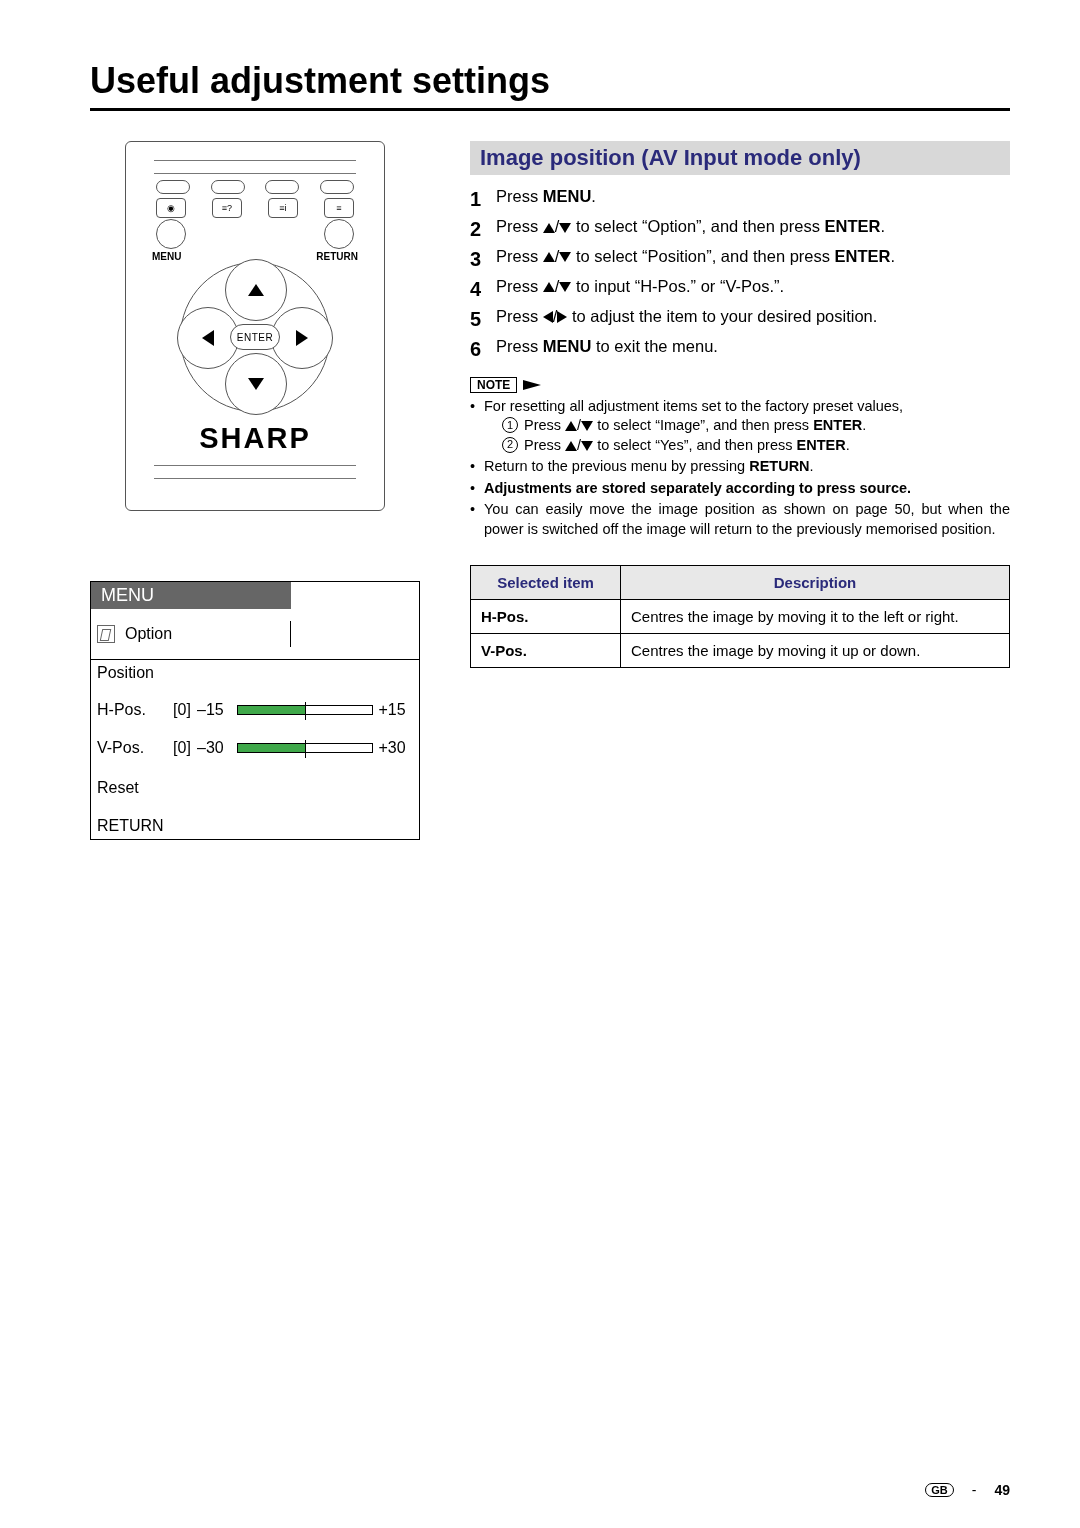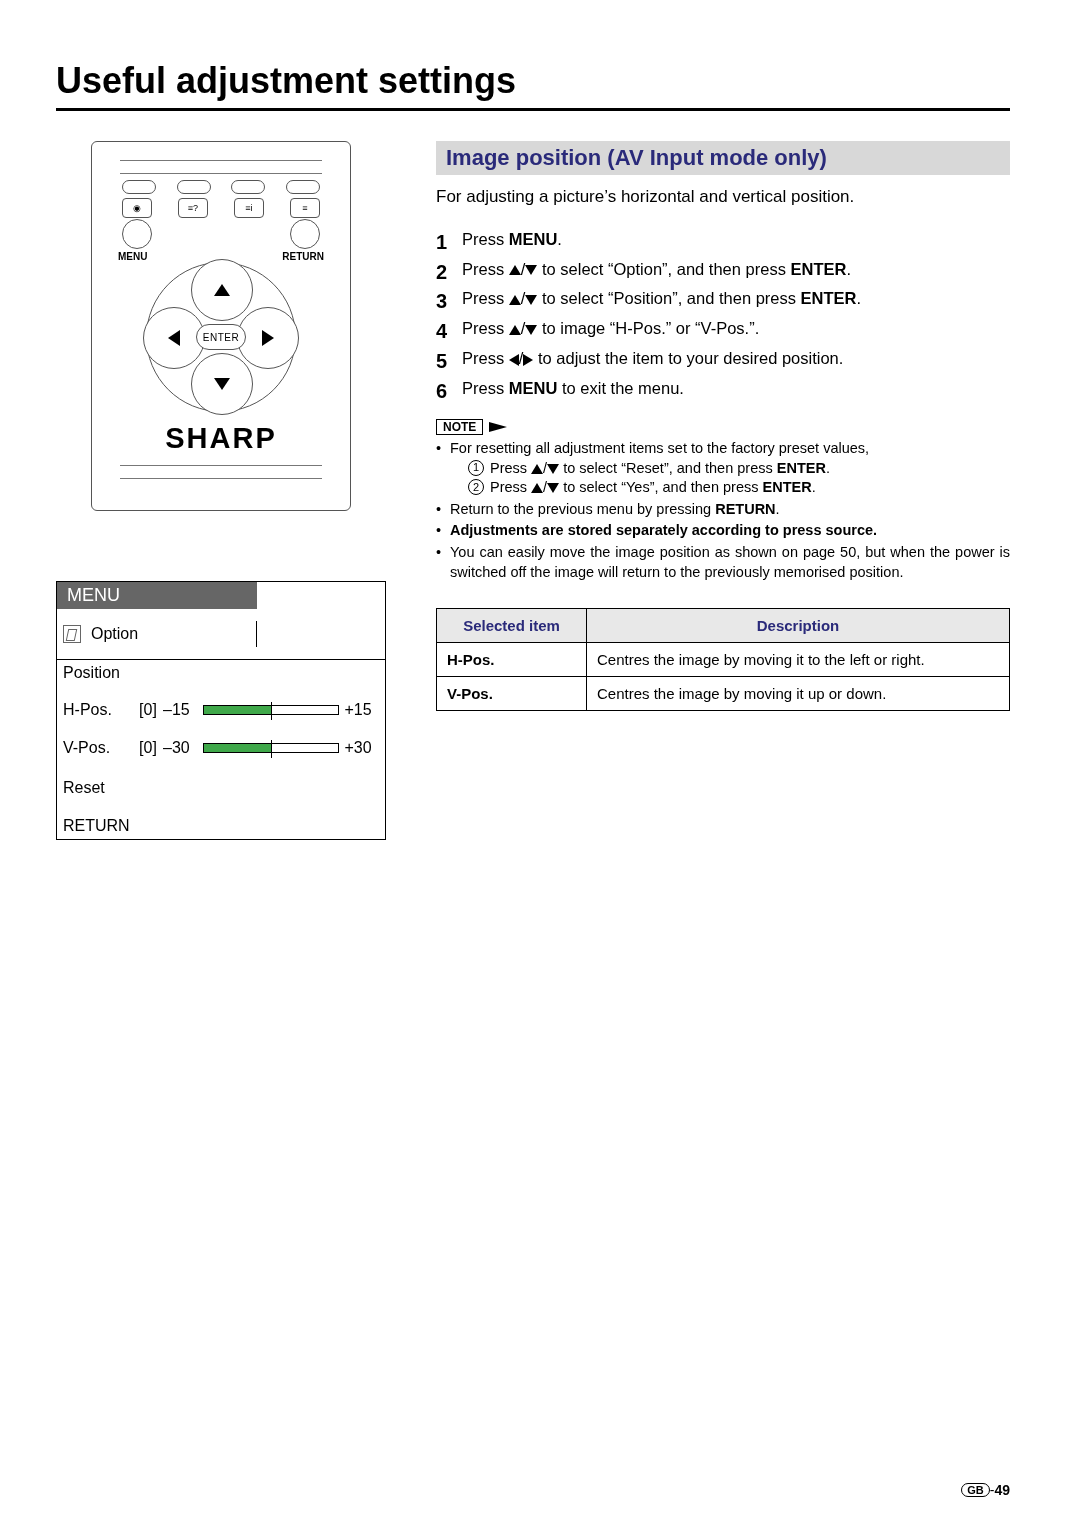--- a/index.html
+++ b/index.html
@@ -5,21 +5,21 @@
   * { box-sizing: border-box; margin: 0; padding: 0; }
   body {
     font-family: Arial, Helvetica, sans-serif;
     background: #fff;
     width: 1080px;
     height: 1528px;
     position: relative;
     color: #000;
   }
   .page {
-    padding: 60px 70px 0 56px;
+    padding: 60px 70px 0 90px;
   }
   .page-title {
     font-size: 36px;
     font-weight: bold;
     border-bottom: 3px solid #000;
     padding-bottom: 6px;
     margin-bottom: 30px;
   }
   .columns { display: flex; gap: 50px; }
   .col-left { width: 330px; flex-shrink: 0; }
@@ -271,21 +271,21 @@
     font-weight: bold;
     text-align: center;
   }
   table.desc td.key { font-weight: bold; width: 150px;}
 
   .footer {
     position: absolute;
     bottom: 30px;
     right: 70px;
     font-size: 14px;
-    display:flex; align-items:center; gap:0;
+    display:flex; align-items:center; gap:18px;
   }
   .gb {
     border:1.2px solid #000; border-radius: 10px;
     font-size:11px; padding: 0 5px; font-weight:bold;
   }
 </style>
 </head>
 <body>
 
 <div class="page">
@@ -378,54 +378,53 @@
           </div>
         <div class="menu-row">
             <span>RETURN</span>
           </div>
       </div>
 
     </div>
 
     <div class="col-right">
       <div class="section-head">Image position (AV Input mode only)</div>
-      <p class="intro">For adjusting a picture’s horizontal and vertical position.</p>
 
       <ol class="steps">
         <li><span class="num">1</span>
           <span>Press </span><b>MENU</b><span>.</span>
         </li>
         <li><span class="num">2</span>
           <span>Press </span><span class="tri-inline up"></span>/<span class="tri-inline down"></span><span> to select “Option”, and then press </span><b>ENTER</b><span>.</span>
         </li>
         <li><span class="num">3</span>
           <span>Press </span><span class="tri-inline up"></span>/<span class="tri-inline down"></span><span> to select “Position”, and then press </span><b>ENTER</b><span>.</span>
         </li>
         <li><span class="num">4</span>
-          <span>Press </span><span class="tri-inline up"></span>/<span class="tri-inline down"></span><span> to image “H-Pos.” or “V-Pos.”.</span>
+          <span>Press </span><span class="tri-inline up"></span>/<span class="tri-inline down"></span><span> to input “H-Pos.” or “V-Pos.”.</span>
         </li>
         <li><span class="num">5</span>
           <span>Press </span><span class="tri-inline left"></span>/<span class="tri-inline right"></span><span> to adjust the item to your desired position.</span>
         </li>
         <li><span class="num">6</span>
           <span>Press </span><b>MENU</b><span> to exit the menu.</span>
         </li>
       </ol>
 
       <div class="note-head">
         <span class="note-box">NOTE</span>
         <span class="note-arrow"></span>
       </div>
 
       <ul class="notes">
         <li>
           <span>For resetting all adjustment items set to the factory preset values,</span>
           <div class="sub-steps">
             <div class="line"><span class="circ-num">1</span>
-              <span>Press </span><span class="tri-inline up"></span>/<span class="tri-inline down"></span><span> to select “Reset”, and then press </span><b>ENTER</b><span>.</span>
+              <span>Press </span><span class="tri-inline up"></span>/<span class="tri-inline down"></span><span> to select “Image”, and then press </span><b>ENTER</b><span>.</span>
             </div>
             <div class="line"><span class="circ-num">2</span>
               <span>Press </span><span class="tri-inline up"></span>/<span class="tri-inline down"></span><span> to select “Yes”, and then press </span><b>ENTER</b><span>.</span>
             </div>
           </div>
         </li>
         <li>
           <span>Return to the previous menu by pressing </span><b>RETURN</b><span>.</span>
         </li>
         <li><b>Adjustments are stored separately according to press source.</b></li>

